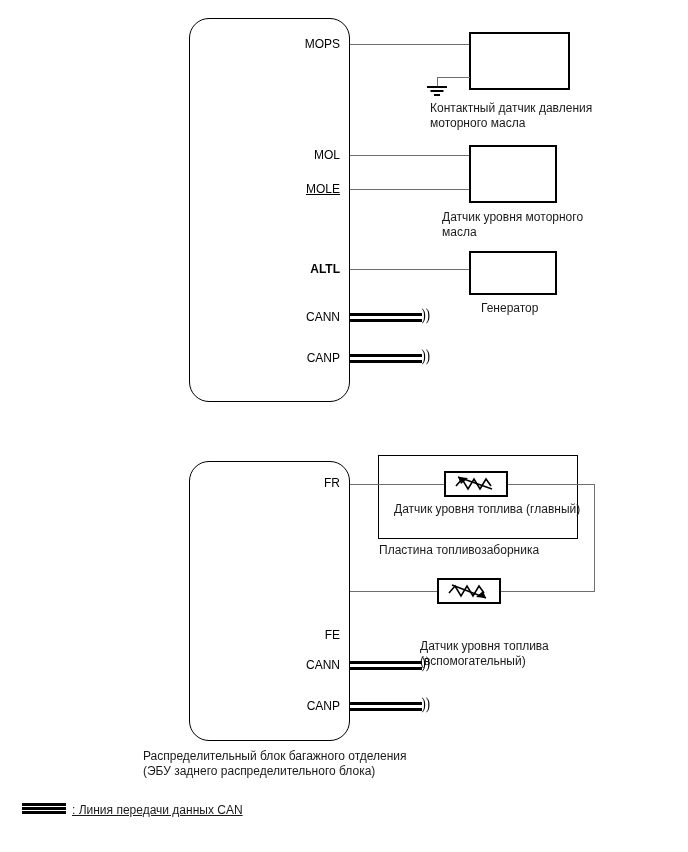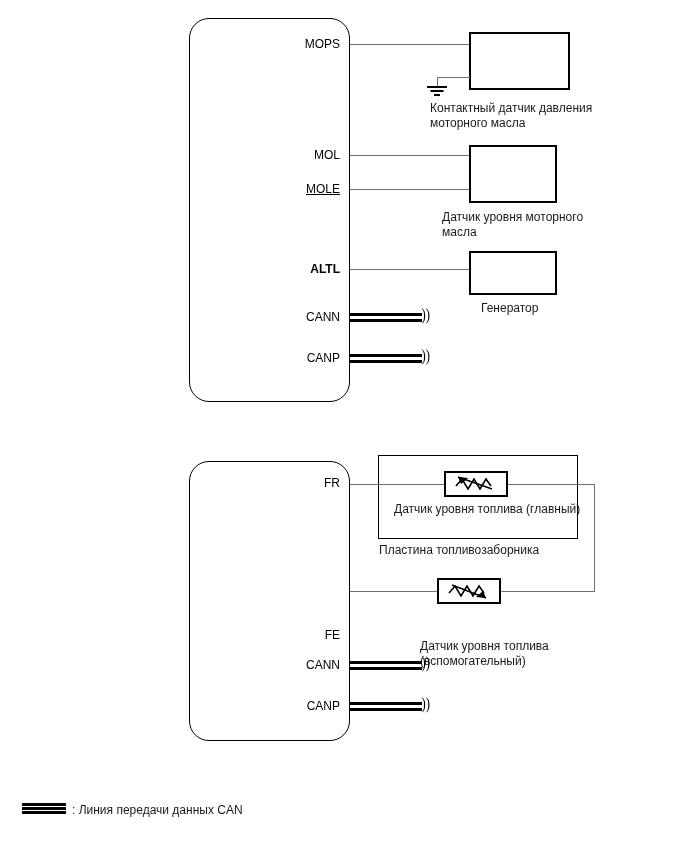--- a/index.html
+++ b/index.html
@@ -110,20 +110,21 @@
     width: 100%;
     height: 3px;
     background: #000;
   }
   .legend-text {
     position: absolute;
     font-size: 12px;
     line-height: 1;
     white-space: nowrap;
     color: #1a1a1a;
+    text-decoration: underline;
   }
   
   .gnd {
     position: absolute;
   }
   .gnd i {
     position: absolute;
     display: block;
     background: #000;
     height: 1.5px;
@@ -224,20 +225,22 @@
     <div class="bar bot"></div>
   </div>
   <div class="can-break" style="left:420px; top:658px;">))</div>
 
   <div class="can-bus" style="left:350px; top:702px; width:72px;">
     <div class="bar top"></div>
     <div class="bar bot"></div>
   </div>
   <div class="can-break" style="left:420px; top:699px;">))</div>
 
+  <div class="caption" style="left:143px; top:749px; width:420px;">Распределительный блок багажного отделения
+(ЭБУ заднего распределительного блока)</div>
 
   <div class="legend-bus" style="left:22px; top:803px;">
     <div class="lbar" style="top:0;"></div>
     <div class="lbar" style="top:4px;"></div>
     <div class="lbar" style="top:8px;"></div>
   </div>
   <div class="legend-text" style="left:72px; top:804px;">: Линия передачи данных CAN</div>
 
 </div>
 

